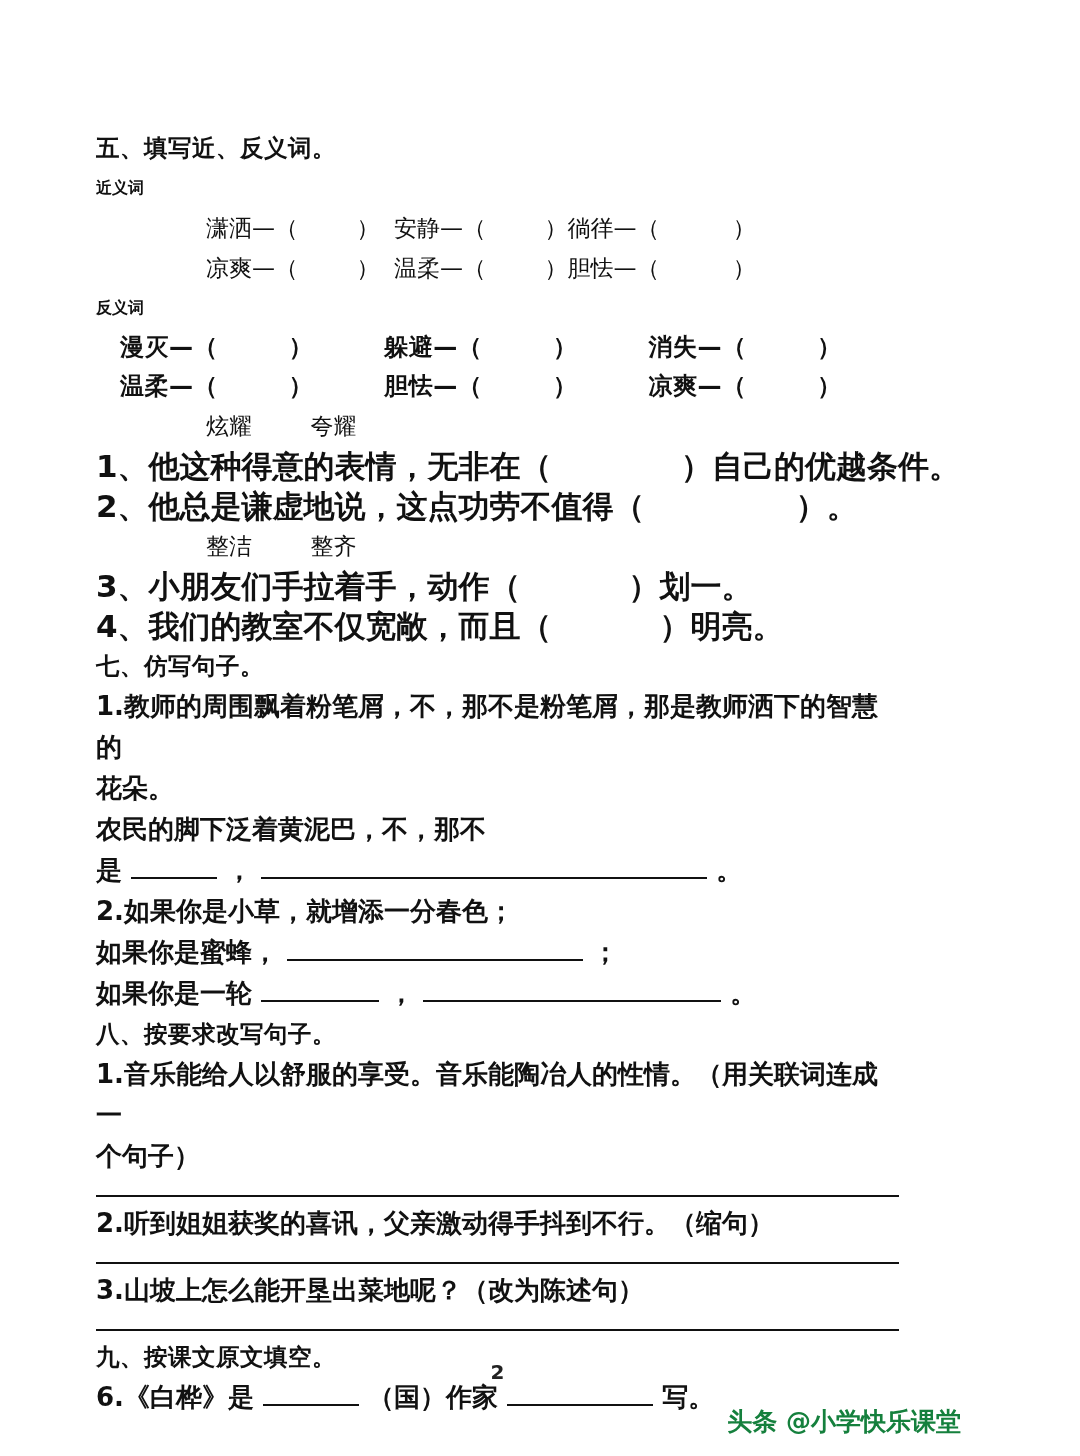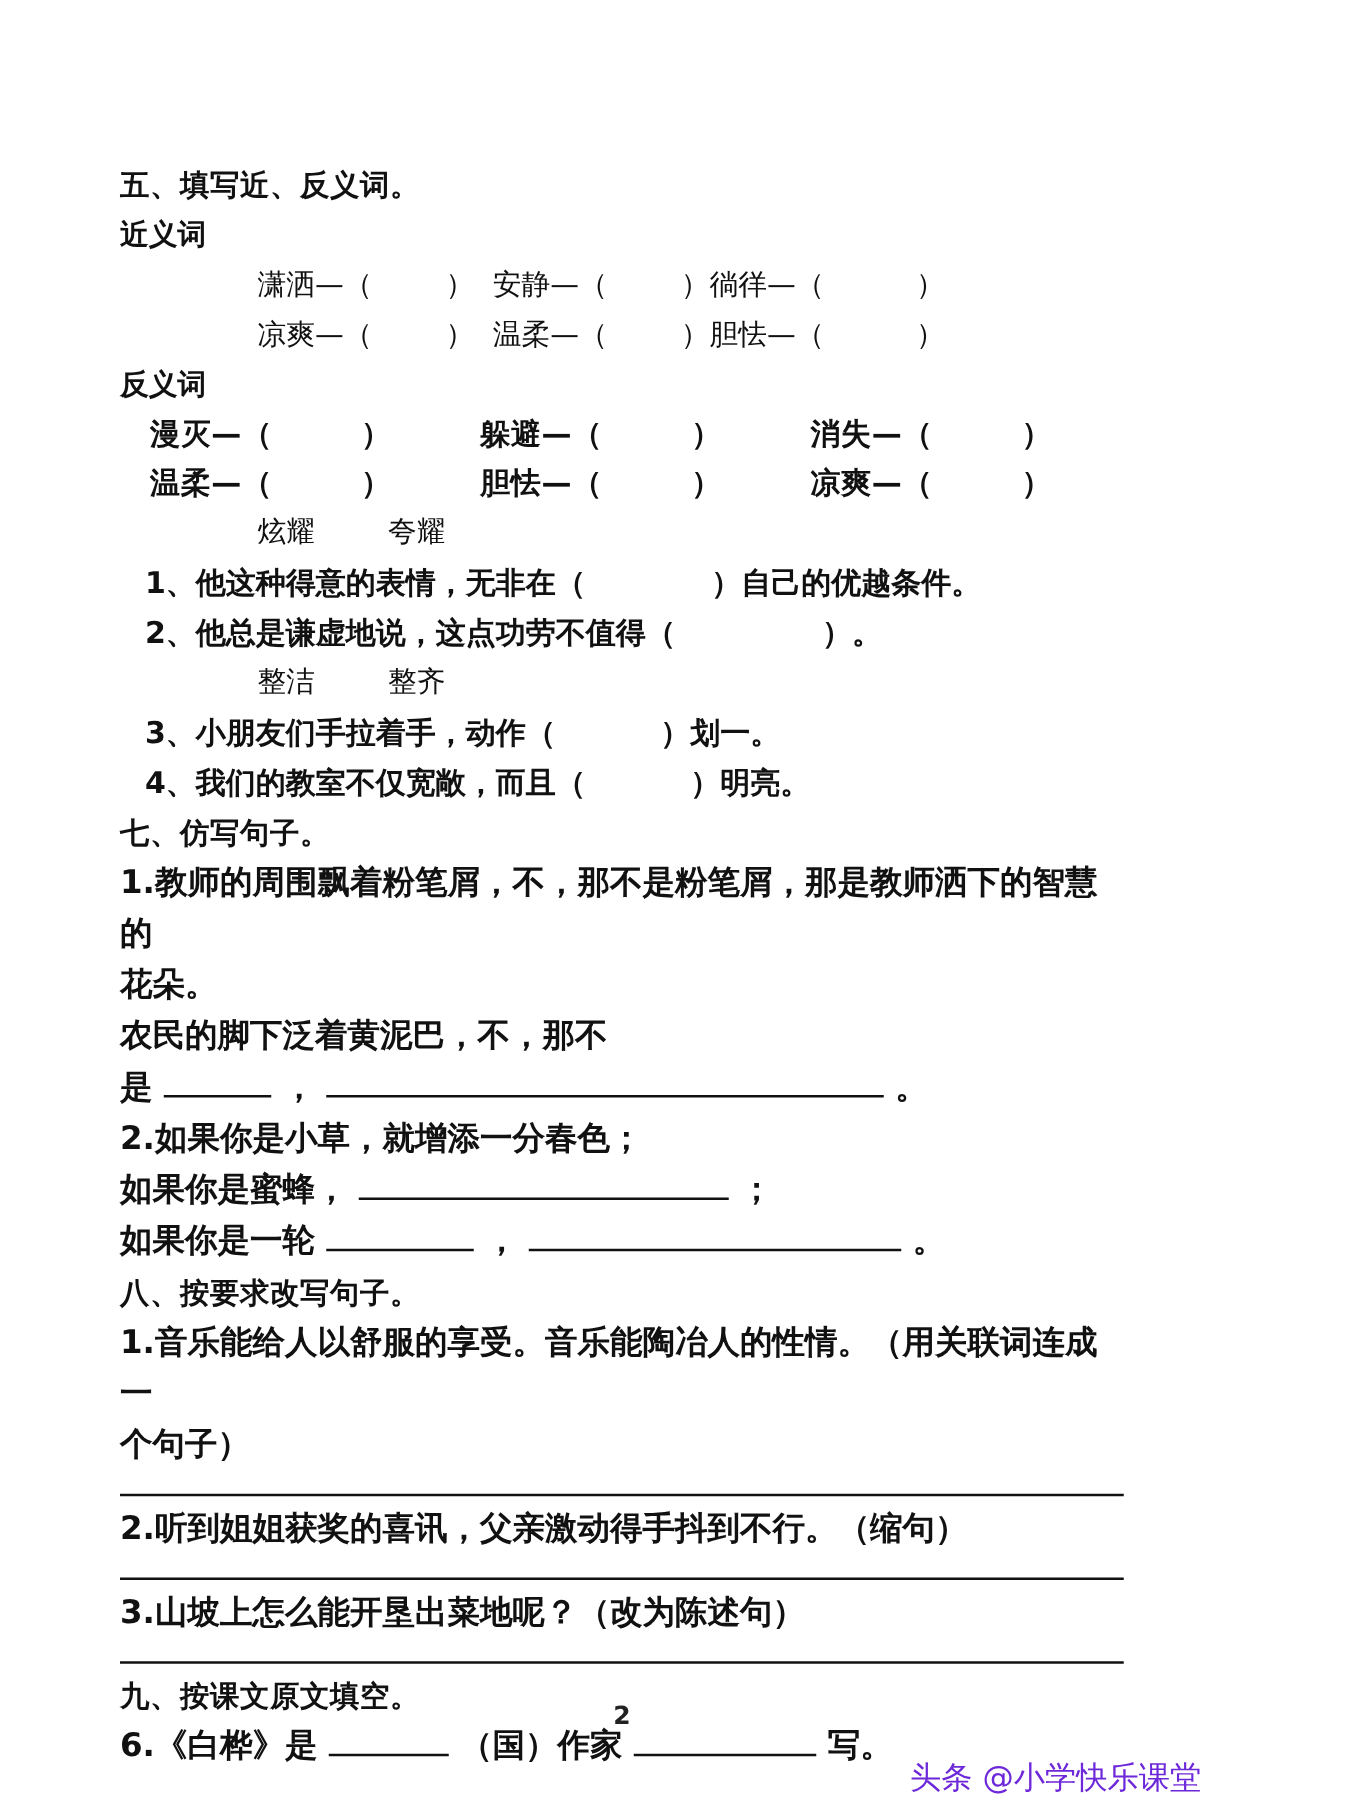--- a/index.html
+++ b/index.html
@@ -30,21 +30,21 @@
     font-weight: 700;
   }
   .sec-head {
     font-size: 23.5px;
     line-height: 40px;
     font-weight: 700;
     white-space: pre;
     letter-spacing: 0.5px;
   }
   .sub {
-    font-size: 23px;
+    font-size: 16px;
     line-height: 40px;
     font-weight: 700;
     white-space: pre;
   }
   .indent-1 { padding-left: 24px; }
   .wordpair {
     font-size: 23px;
     line-height: 40px;
     font-weight: 400;
     white-space: pre;
@@ -70,25 +70,25 @@
     text-align: center;
     font-size: 20px;
     font-weight: 700;
     color: #222;
   }
   .watermark {
     position: absolute;
     right: 34px;
     bottom: 18px;
     font-size: 25px;
-    font-weight: 400;
-    color: #6d28d9;
+    font-weight: 700;
+    color: #15803d;
     white-space: pre;
   }
-  .flow { font-size: 24px; line-height: 40px; font-weight: 700; white-space: pre; margin-left: 20px; }
+  .flow { font-size: 31px; line-height: 40px; font-weight: 700; white-space: pre; }
   .flow2 { font-size: 26px; line-height: 41px; font-weight: 700; }
 </style>
 </head>
 <body>
 
 <div class="page">
 
   <div class="sec-head">五、填写近、反义词。</div>
   <div class="sub">近义词</div>
   <div class="wordpair">潇洒—（        ）  安静—（        ）徜徉—（          ）</div>

